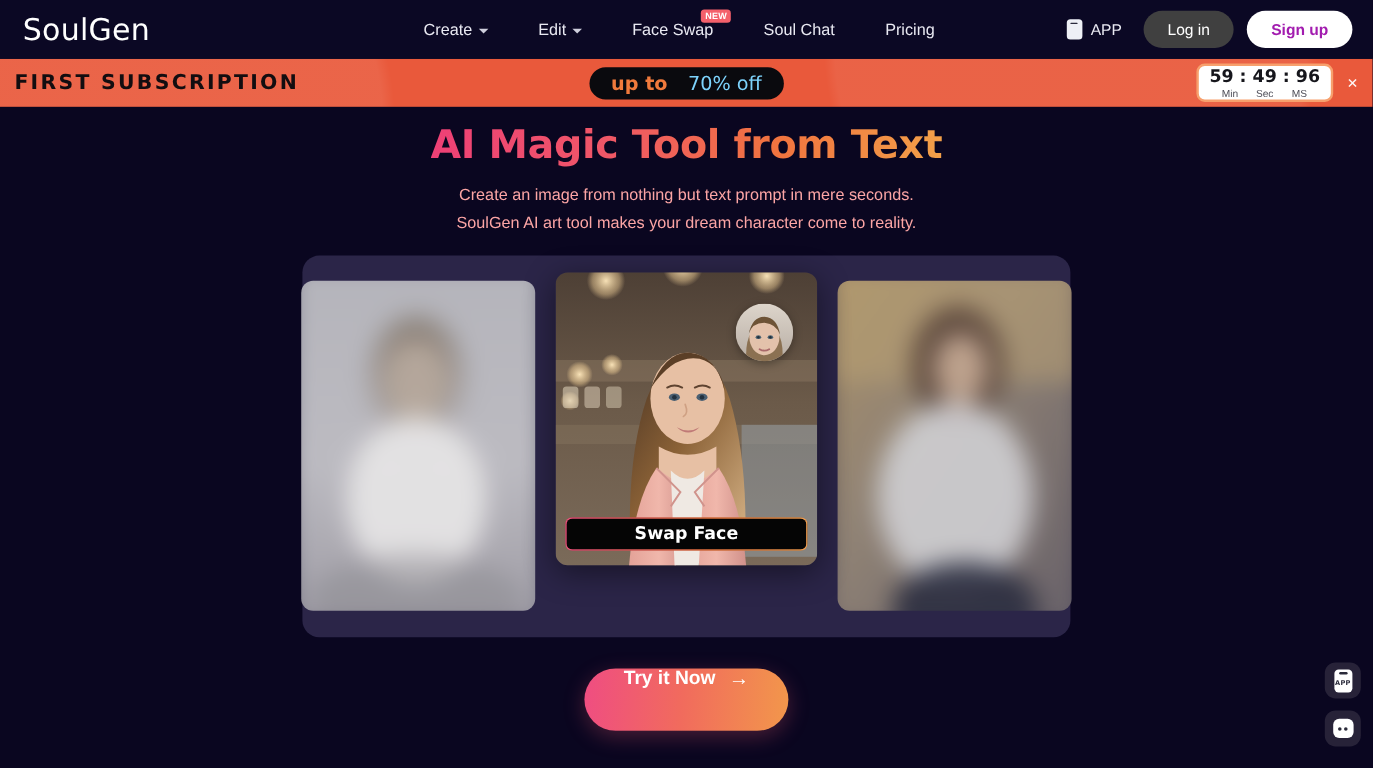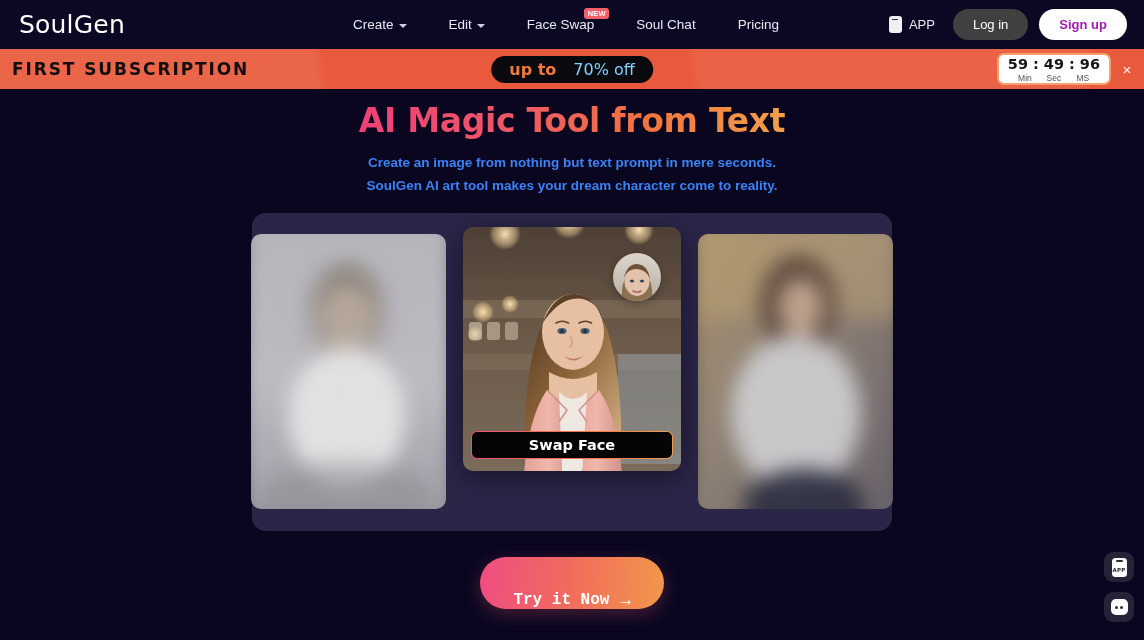--- a/index.html
+++ b/index.html
@@ -282,24 +282,24 @@
     background: linear-gradient(92deg, #ee4076 0%, #ef5668 33%, #f1743f 68%, #f2a049 100%);
     -webkit-background-clip: text;
     background-clip: text;
     -webkit-text-fill-color: transparent;
     color: #ef5c6b;
     display: inline-block;
   }
 
   .hero-sub {
     margin-top: 11px;
-    color: #3b82f6;
+    color: #fca5a5;
     font-size: 13.5px;
     line-height: 1.65;
-    font-weight: 700;
+    font-weight: 400;
   }
 
   
   .carousel {
     position: relative;
     width: 640px;
     height: 318px;
     margin: 16px auto 0 auto;
     background: #2b2548;
     border-radius: 14px;
@@ -379,32 +379,32 @@
 
   
   .cta-row {
     width: 100%;
     display: flex;
     justify-content: center;
     margin-top: 26px;
   }
   .cta-btn {
     display: flex;
-    align-items: flex-end;
+    align-items: flex-start;
     justify-content: center;
     gap: 11px;
     height: 52px;
     padding: 0 33px;
     border: none;
     border-radius: 26px;
     background: linear-gradient(95deg, #ef4d82 0%, #f16b5d 48%, #f2974b 100%);
     color: #ffffff;
     font-size: 16px;
     font-weight: 700;
-    font-family: Liberation Mono, monospace;
+    font-family: Liberation Sans, sans-serif;
     cursor: pointer;
     box-shadow: 0 5px 18px rgba(239,88,110,0.28);
   }
   .cta-arrow { font-size: 17px; line-height: 1; font-weight: 400; }
 
   
   .float-stack {
     position: absolute;
     right: 10px;
     bottom: 18px;

